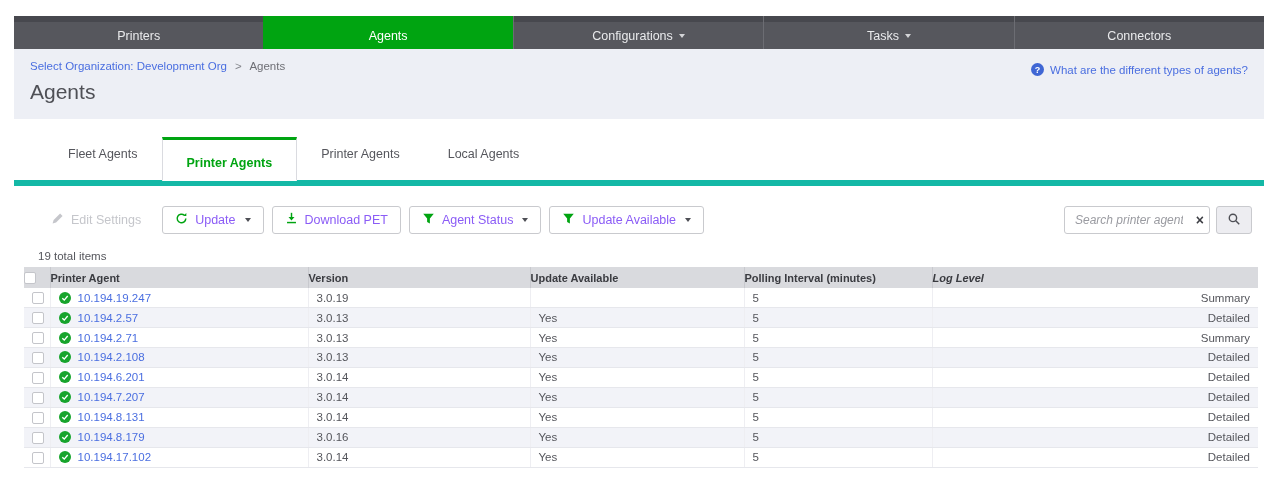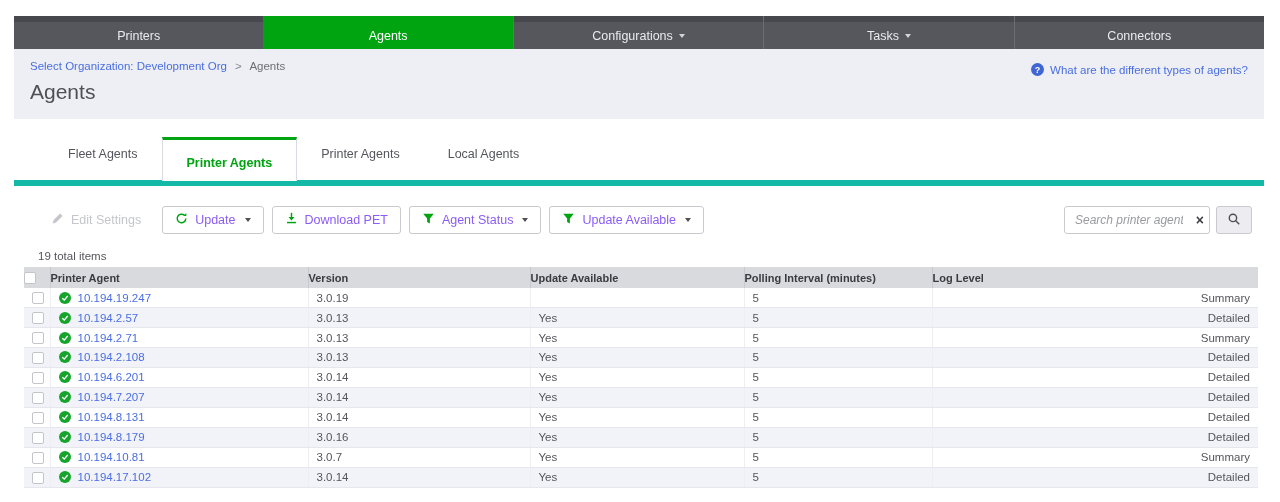--- a/index.html
+++ b/index.html
@@ -60,21 +60,21 @@
   .search-btn { width:36px; height:28px; margin-left:6px; border:1px solid #c9cace; border-radius:3px; background:#ededf1; display:flex; align-items:center; justify-content:center; cursor:pointer; }
 
   
   .table-zone { margin:16px 6px 0 10px; }
   .total-items { font-size:11.5px; color:#55565c; margin:3px 0 5px 14px; }
   table { width:100%; border-collapse:collapse; table-layout:fixed; }
   th {
     background:#d9dade; text-align:left; font-size:11px; font-weight:bold; color:#3a3b40;
     padding:4px 0; border-right:1px solid #c8c9ce;
   }
-  th:last-child { border-right:none; }
+  th:last-child { border-right:none;font-style:italic; }
   td {
     font-size:11.5px; color:#54555b; padding:3px 8px; height:13px;
     border-bottom:1px solid #e6e7ec; border-right:1px solid #eeeef2;
     white-space:nowrap; overflow:hidden;
   }
   td:last-child { border-right:none;text-align:right; }
   tbody tr:nth-child(even) { background:#f2f3f8; }
   .cb { appearance:none; -webkit-appearance:none; width:12px; height:12px; border:1px solid #c4c5ca; border-radius:2px; background:#fff; margin:0; vertical-align:middle; cursor:pointer; }
   .ip-cell { display:flex; align-items:center; gap:7px; }
   .ip-link { color:#4a6ee0; text-decoration:none; cursor:pointer; }
@@ -373,40 +373,20 @@
                 </span>
                 <span class="ip-link">10.194.8.179</span>
               </span>
             </td>
             <td>3.0.16</td>
             <td>Yes</td>
             <td>5</td>
             <td>Detailed</td>
           </tr>
 
-          <tr>
-            <td>
-              <input type="checkbox" class="cb" style="">
-            </td>
-            <td>
-              <span class="ip-cell">
-                <span>
-                  <svg width="12" height="12" viewBox="0 0 16 16" style="display:block">
-                    <circle cx="8" cy="8" r="8" fill="#17a42c"></circle>
-                    <path d="M4.4 8.3 7 10.8 11.6 5.4" stroke="#fff" stroke-width="1.8" fill="none"></path>
-                  </svg>
-                </span>
-                <span class="ip-link">10.194.10.81</span>
-              </span>
-            </td>
-            <td>3.0.7</td>
-            <td>Yes</td>
-            <td>5</td>
-            <td>Summary</td>
-          </tr>
 
           <tr>
             <td>
               <input type="checkbox" class="cb" style="">
             </td>
             <td>
               <span class="ip-cell">
                 <span>
                   <svg width="12" height="12" viewBox="0 0 16 16" style="display:block">
                     <circle cx="8" cy="8" r="8" fill="#17a42c"></circle>

